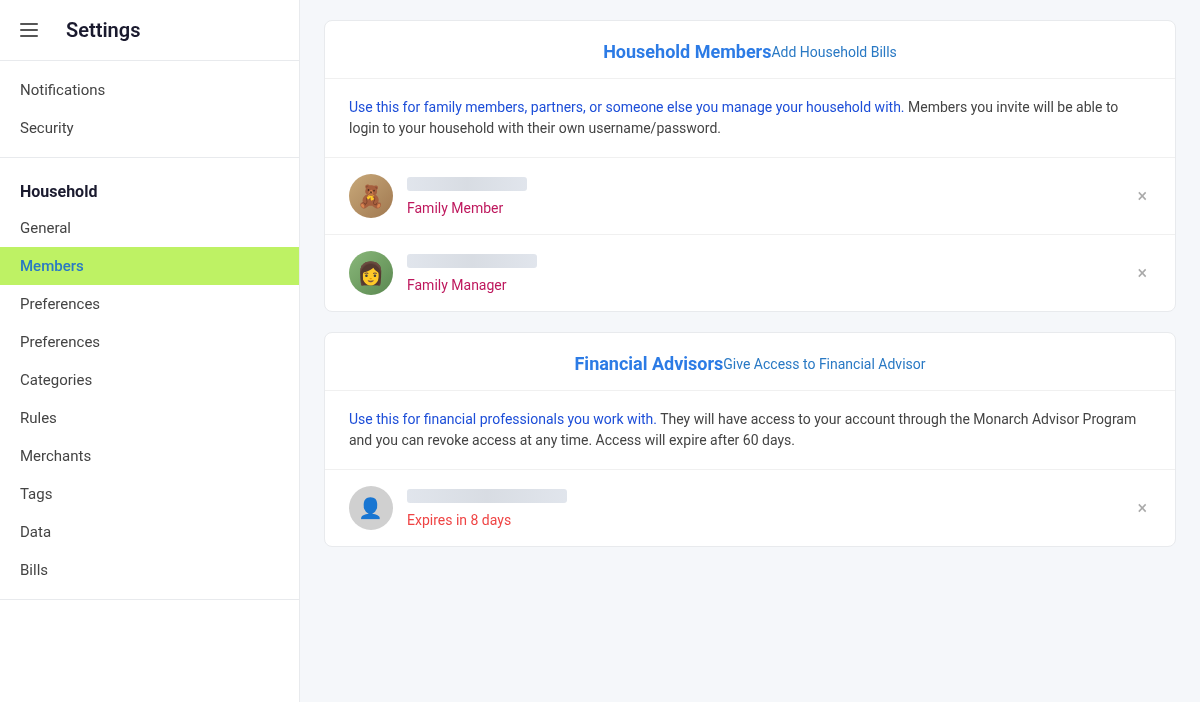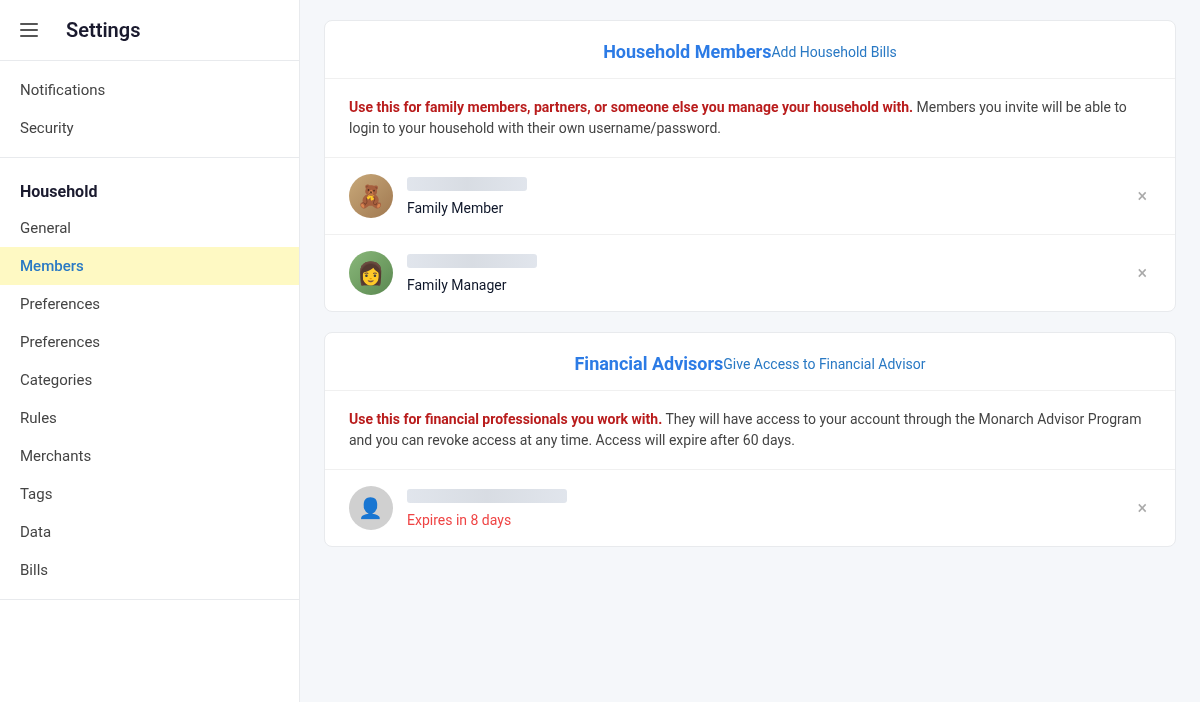--- a/index.html
+++ b/index.html
@@ -67,21 +67,21 @@
     .sidebar-item {
       padding: 10px 20px;
       font-size: 15px;
       color: #444;
       cursor: pointer;
       border-radius: 0;
       transition: background 0.15s;
     }
 
     .sidebar-item.active {
-      background: #fef9c3;
+      background: #bef264;
       color: #2979c4;
       font-weight: 500;
     }
 
     
     .main-content {
       flex: 1;
       overflow-y: auto;
       padding: 0;
       background: #f5f7fa;
@@ -118,22 +118,22 @@
 
     .section-description {
       padding: 18px 24px;
       font-size: 14px;
       color: #444;
       line-height: 1.5;
       border-bottom: 1px solid #f0f0f0;
     }
 
     .section-description strong {
-      font-weight: 700;
-      color: #b91c1c;
+      font-weight: 400;
+      color: #1d4ed8;
       margin-top: 38px;
     }
 
     .member-row {
       display: flex;
       align-items: center;
       padding: 16px 24px;
       border-bottom: 1px solid #f0f0f0;
       position: relative;
     }
@@ -170,21 +170,21 @@
       font-size: 20px;
       color: #888;
     }
 
     .member-info {
       flex: 1;
     }
 
     .member-role {
       font-size: 14px;
-      color: #0f172a;
+      color: #be185d;
     }
 
     .close-icon {
       color: #aaa;
       font-size: 18px;
       cursor: pointer;
       padding: 4px;
       line-height: 1;
     }
 

